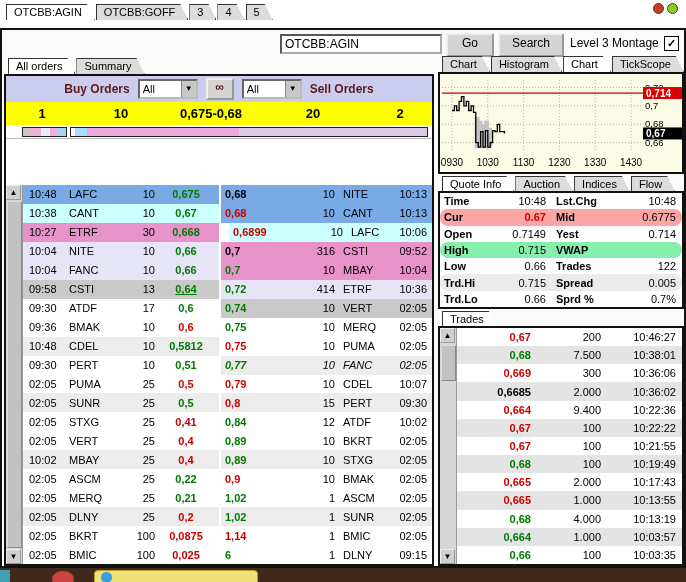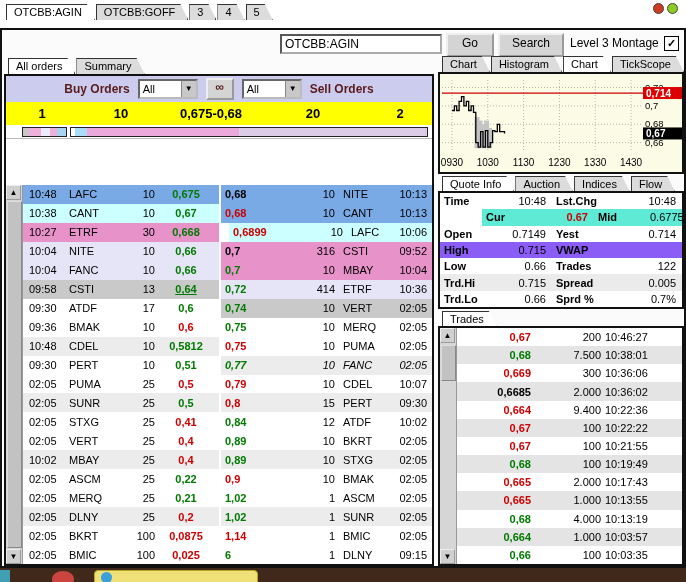--- a/index.html
+++ b/index.html
@@ -69,32 +69,32 @@
   .c-price{font-weight:bold;text-align:center;padding-right:6px;}
   .half.ask .c-price{text-align:left;padding-left:4px;}
   .half.ask .c-time{text-align:right;padding-right:5px;padding-left:0;}
   
   #rtabs{position:absolute;left:440px;top:26px;}
   #chartbox{position:absolute;left:436px;top:42px;width:246px;height:102px;border:2px solid #111;
             box-sizing:border-box;}
   #itabs{position:absolute;left:440px;top:146px;}
   #qinfo{position:absolute;left:436px;top:161px;width:246px;height:118px;border:2px solid #111;
          box-sizing:border-box;background:#fff;display:flex;flex-direction:column;}
-  .qrow{flex:1;display:grid;grid-template-columns:46px 66px 56px 1fr;align-items:center;}
+  .qrow{flex:1;display:grid;grid-template-columns:46px 66px 56px 1fr;align-items:center;border-radius:8px;}
   .ql{font-weight:bold;padding-left:4px;white-space:nowrap;}
   .qv{text-align:right;padding-right:6px;white-space:nowrap;}
   #ttab{position:absolute;left:440px;top:281px;}
   #trades{position:absolute;left:436px;top:296px;width:246px;height:240px;border:2px solid #111;
           box-sizing:border-box;background:#fff;display:flex;}
   #tscroll{width:16px;background:#d6d6d6;border-right:1px solid #999;position:relative;}
   #trrows{flex:1;display:flex;flex-direction:column;}
   .trow{flex:1;display:grid;grid-template-columns:78px 70px 1fr;align-items:center;}
   .tp{font-weight:bold;text-align:right;padding-right:4px;}
   .ts{text-align:right;padding-right:4px;}
-  .tt{}
+  .tt{text-align:right;padding-right:6px;}
   
   #taskbar{position:absolute;left:0;top:568px;width:686px;height:14px;overflow:hidden;}
   #tb-accent{position:absolute;left:0;top:2px;width:10px;height:12px;}
   #tb-orb{position:absolute;left:52px;top:3px;width:22px;height:16px;border-radius:50%;}
   #tb-popup{position:absolute;left:94px;top:2px;width:162px;height:12px;border-radius:4px 4px 0 0;
             border:1px solid #b8a42a;}
   #tb-appicon{position:absolute;left:6px;top:1px;width:11px;height:11px;border-radius:50%;}
 </style>
 </head>
 <body>
@@ -503,33 +503,33 @@
       <div class="tab">Indices</div>
       <div class="tab">Flow</div>
     </div>
   <div id="qinfo">
       <div class="qrow">
         <span class="ql">Time</span>
         <span class="qv">10:48</span>
         <span class="ql">Lst.Chg</span>
         <span class="qv">10:48</span>
       </div>
-      <div class="qrow" style="background: #5eead4; margin-left: 42px;">
+      <div class="qrow" style="background: #fca5a5;">
         <span class="ql">Cur</span>
         <span class="qv" style="color: rgb(204, 0, 0); font-weight: bold;">0.67</span>
         <span class="ql">Mid</span>
         <span class="qv">0.6775</span>
       </div>
       <div class="qrow">
         <span class="ql">Open</span>
         <span class="qv">0.7149</span>
         <span class="ql">Yest</span>
         <span class="qv">0.714</span>
       </div>
-      <div class="qrow" style="background: #8b5cf6;">
+      <div class="qrow" style="background: #86efac;">
         <span class="ql">High</span>
         <span class="qv">0.715</span>
         <span class="ql">VWAP</span>
         <span class="qv"></span>
       </div>
       <div class="qrow">
         <span class="ql">Low</span>
         <span class="qv">0.66</span>
         <span class="ql">Trades</span>
         <span class="qv">122</span>

